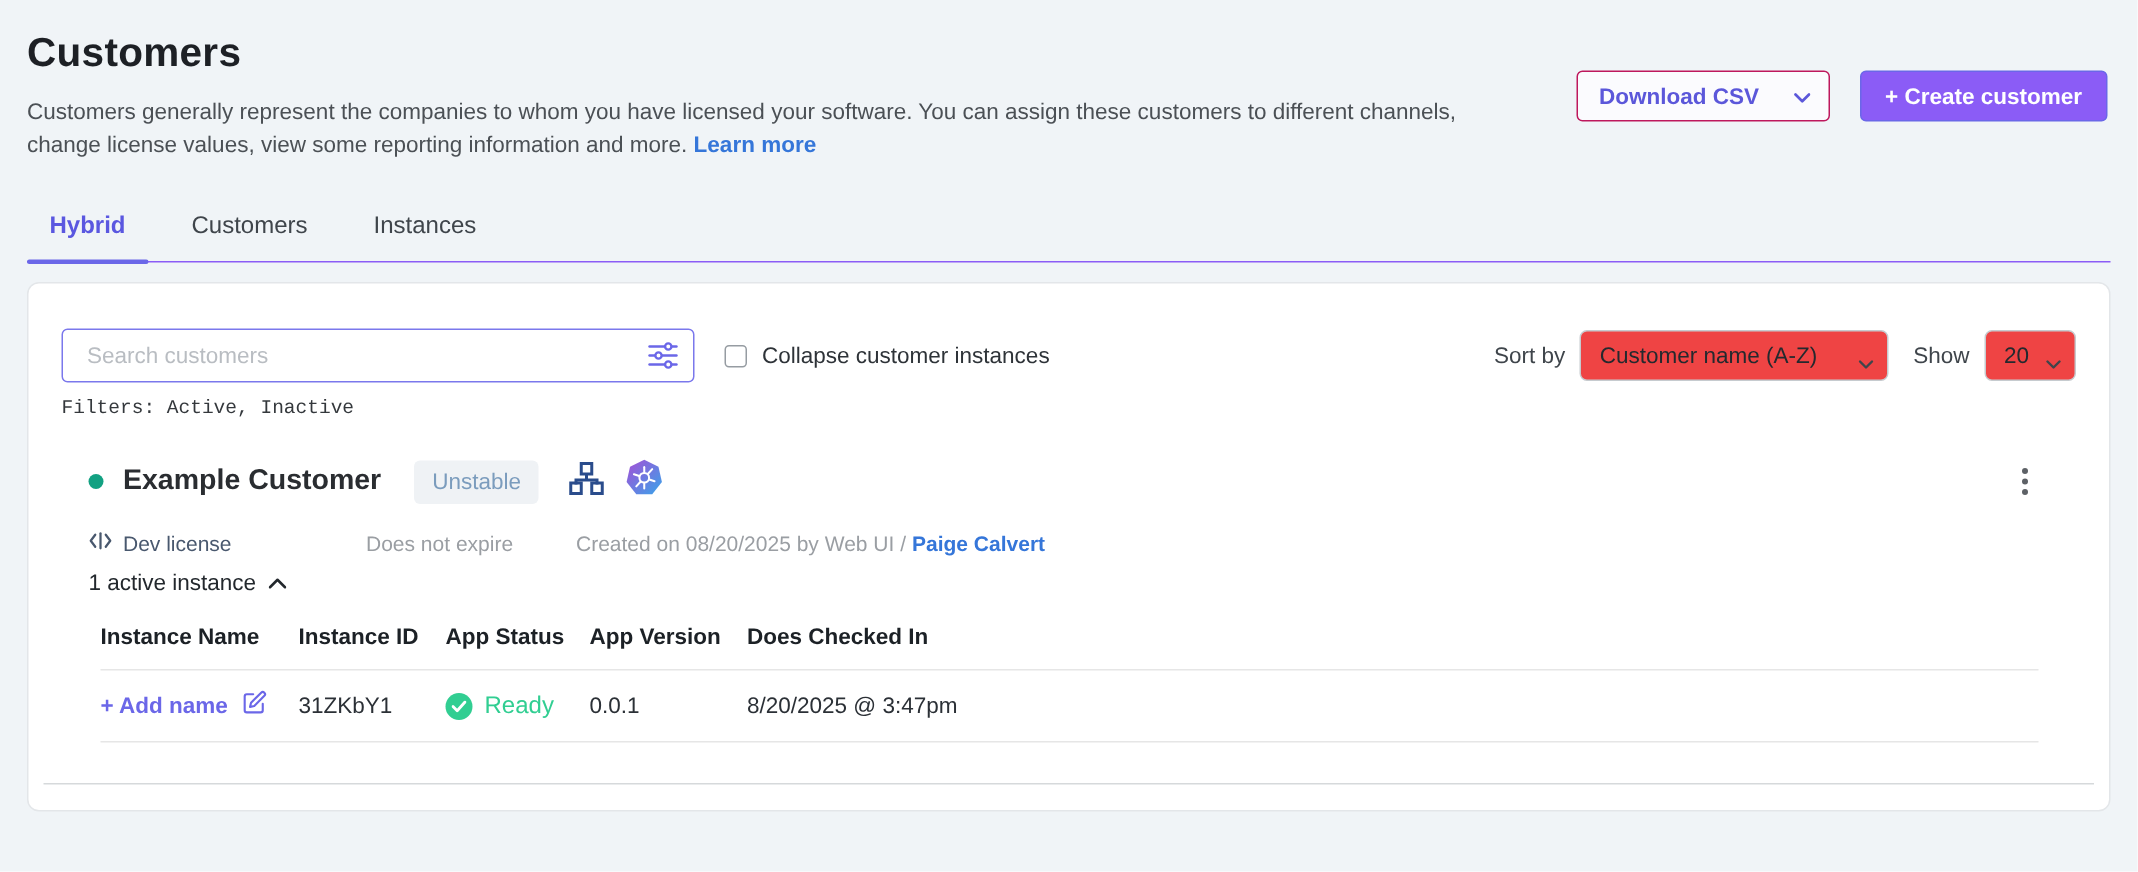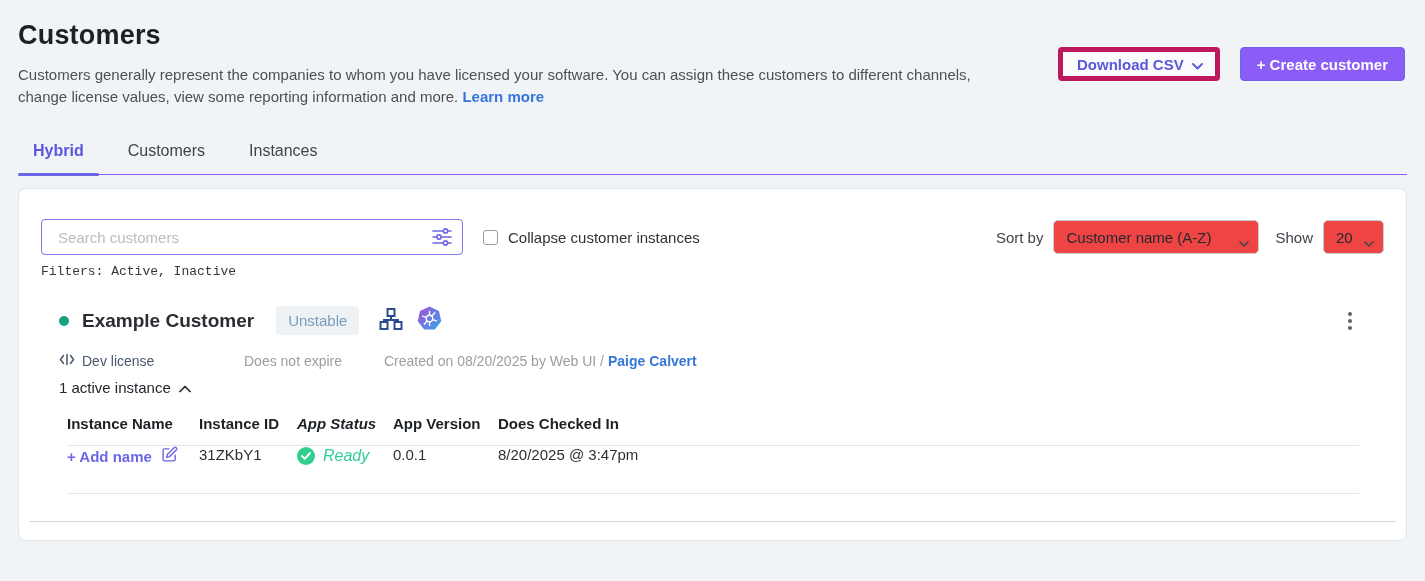--- a/index.html
+++ b/index.html
@@ -11,21 +11,21 @@
     position:relative;
     overflow:hidden;
   }
   
   .page-header { padding:20px 20px 0 18px; }
   .page-title { font-size:27px; font-weight:800; color:#1d2025; letter-spacing:.2px; }
   .page-desc { margin-top:13px; font-size:15px; line-height:22px; color:#4b5055; max-width:962px; }
   .link-blue { color:#3576d9; text-decoration:none; font-weight:600; cursor:pointer; }
   .header-actions { position:absolute; top:47px; right:20px; display:flex; gap:20px; align-items:center; }
   .btn { font-family:inherit; font-size:15px; font-weight:700; border-radius:4px; height:34px; cursor:pointer; display:inline-flex; align-items:center; }
-  .btn-outline { background:#fbfbfe; border:5px solid #be185d; color:#5b57da; padding:0 12px 0 14px; gap:8px; }
+  .btn-outline { background:#fbfbfe; border:1px solid #be185d; color:#5b57da; padding:0 12px 0 14px; gap:23px; }
   .btn-primary { background:#8b5cf6; border:1px solid #6b67e8; color:#ffffff; padding:0 16px; }
   .chev { display:inline-block; }
   
   .tabs { margin:34px 18px 0 18px; border-bottom:1px solid #8b5cf6; display:flex; }
   .tab { font-size:16px; color:#3f454b; padding:0 15px 14px 15px; cursor:pointer; position:relative; }
   .tab + .tab { margin-left:14px; }
   .tab.active { color:#5a57e0; font-weight:700; }
   .tab.active::after { content:""; position:absolute; left:0; right:0; bottom:-2px; height:3px; background:#6b67e8; border-radius:2px; }
   
   .card { margin:13px 18px 0 18px; background:#ffffff; border:1px solid #e3e6e9; border-radius:8px; height:353px; padding:30px 22px 0 22px; position:relative; }
@@ -56,25 +56,25 @@
   .kebab { margin-left:auto; margin-right:28px; cursor:pointer; display:flex; flex-direction:column; gap:3px; padding:4px; }
   .kebab i { width:4px; height:4px; border-radius:50%; background:#5d6166; display:block; }
   .cust-meta-row { display:flex; align-items:center; margin-top:17px; font-size:14px; }
   .meta-license { display:flex; align-items:center; gap:7px; color:#49586e; width:185px; }
   .meta-expiry { color:#9a9ea3; width:140px; }
   .meta-created { color:#9a9ea3; }
   .meta-created a { margin-left:4px; }
   .instances-summary { margin-top:9px; font-size:15px; font-weight:500; color:#23282d; display:flex; align-items:center; gap:8px; cursor:pointer; }
   
   .inst-table { margin:19px 0 0 26px; width:1292px; font-size:15px; }
-  .tr { display:flex; }
+  .tr { display:flex; align-items:center; }
   .th { font-weight:700; color:#1c2126; }
   .col-name { width:132px; }
   .col-id { width:98px; }
-  .col-status { width:96px;font-style:italic; }
+  .col-status { width:96px; }
   .col-version { width:105px; }
   .col-checked { flex:1; }
   .rule { border:none; border-top:1px solid #e6e6e6; margin-top:13px; }
   .row { height:47px; }
   .add-name { color:#6b67e8; font-weight:600; text-decoration:none; display:inline-flex; align-items:center; gap:9px; cursor:pointer; }
   .id-val, .ver-val, .date-val { color:#2b3036; }
   .status-ready { display:inline-flex; align-items:center; gap:8px; color:#31ce92; font-size:16px; }
   .ready-check { width:18px; height:18px; border-radius:50%; background:#31ce92; color:#fff; display:inline-flex; align-items:center; justify-content:center; }
   .bottom-divider { border:none; border-top:1px solid #d6d9db; margin:27px -12px 0 -12px; }
 </style>

